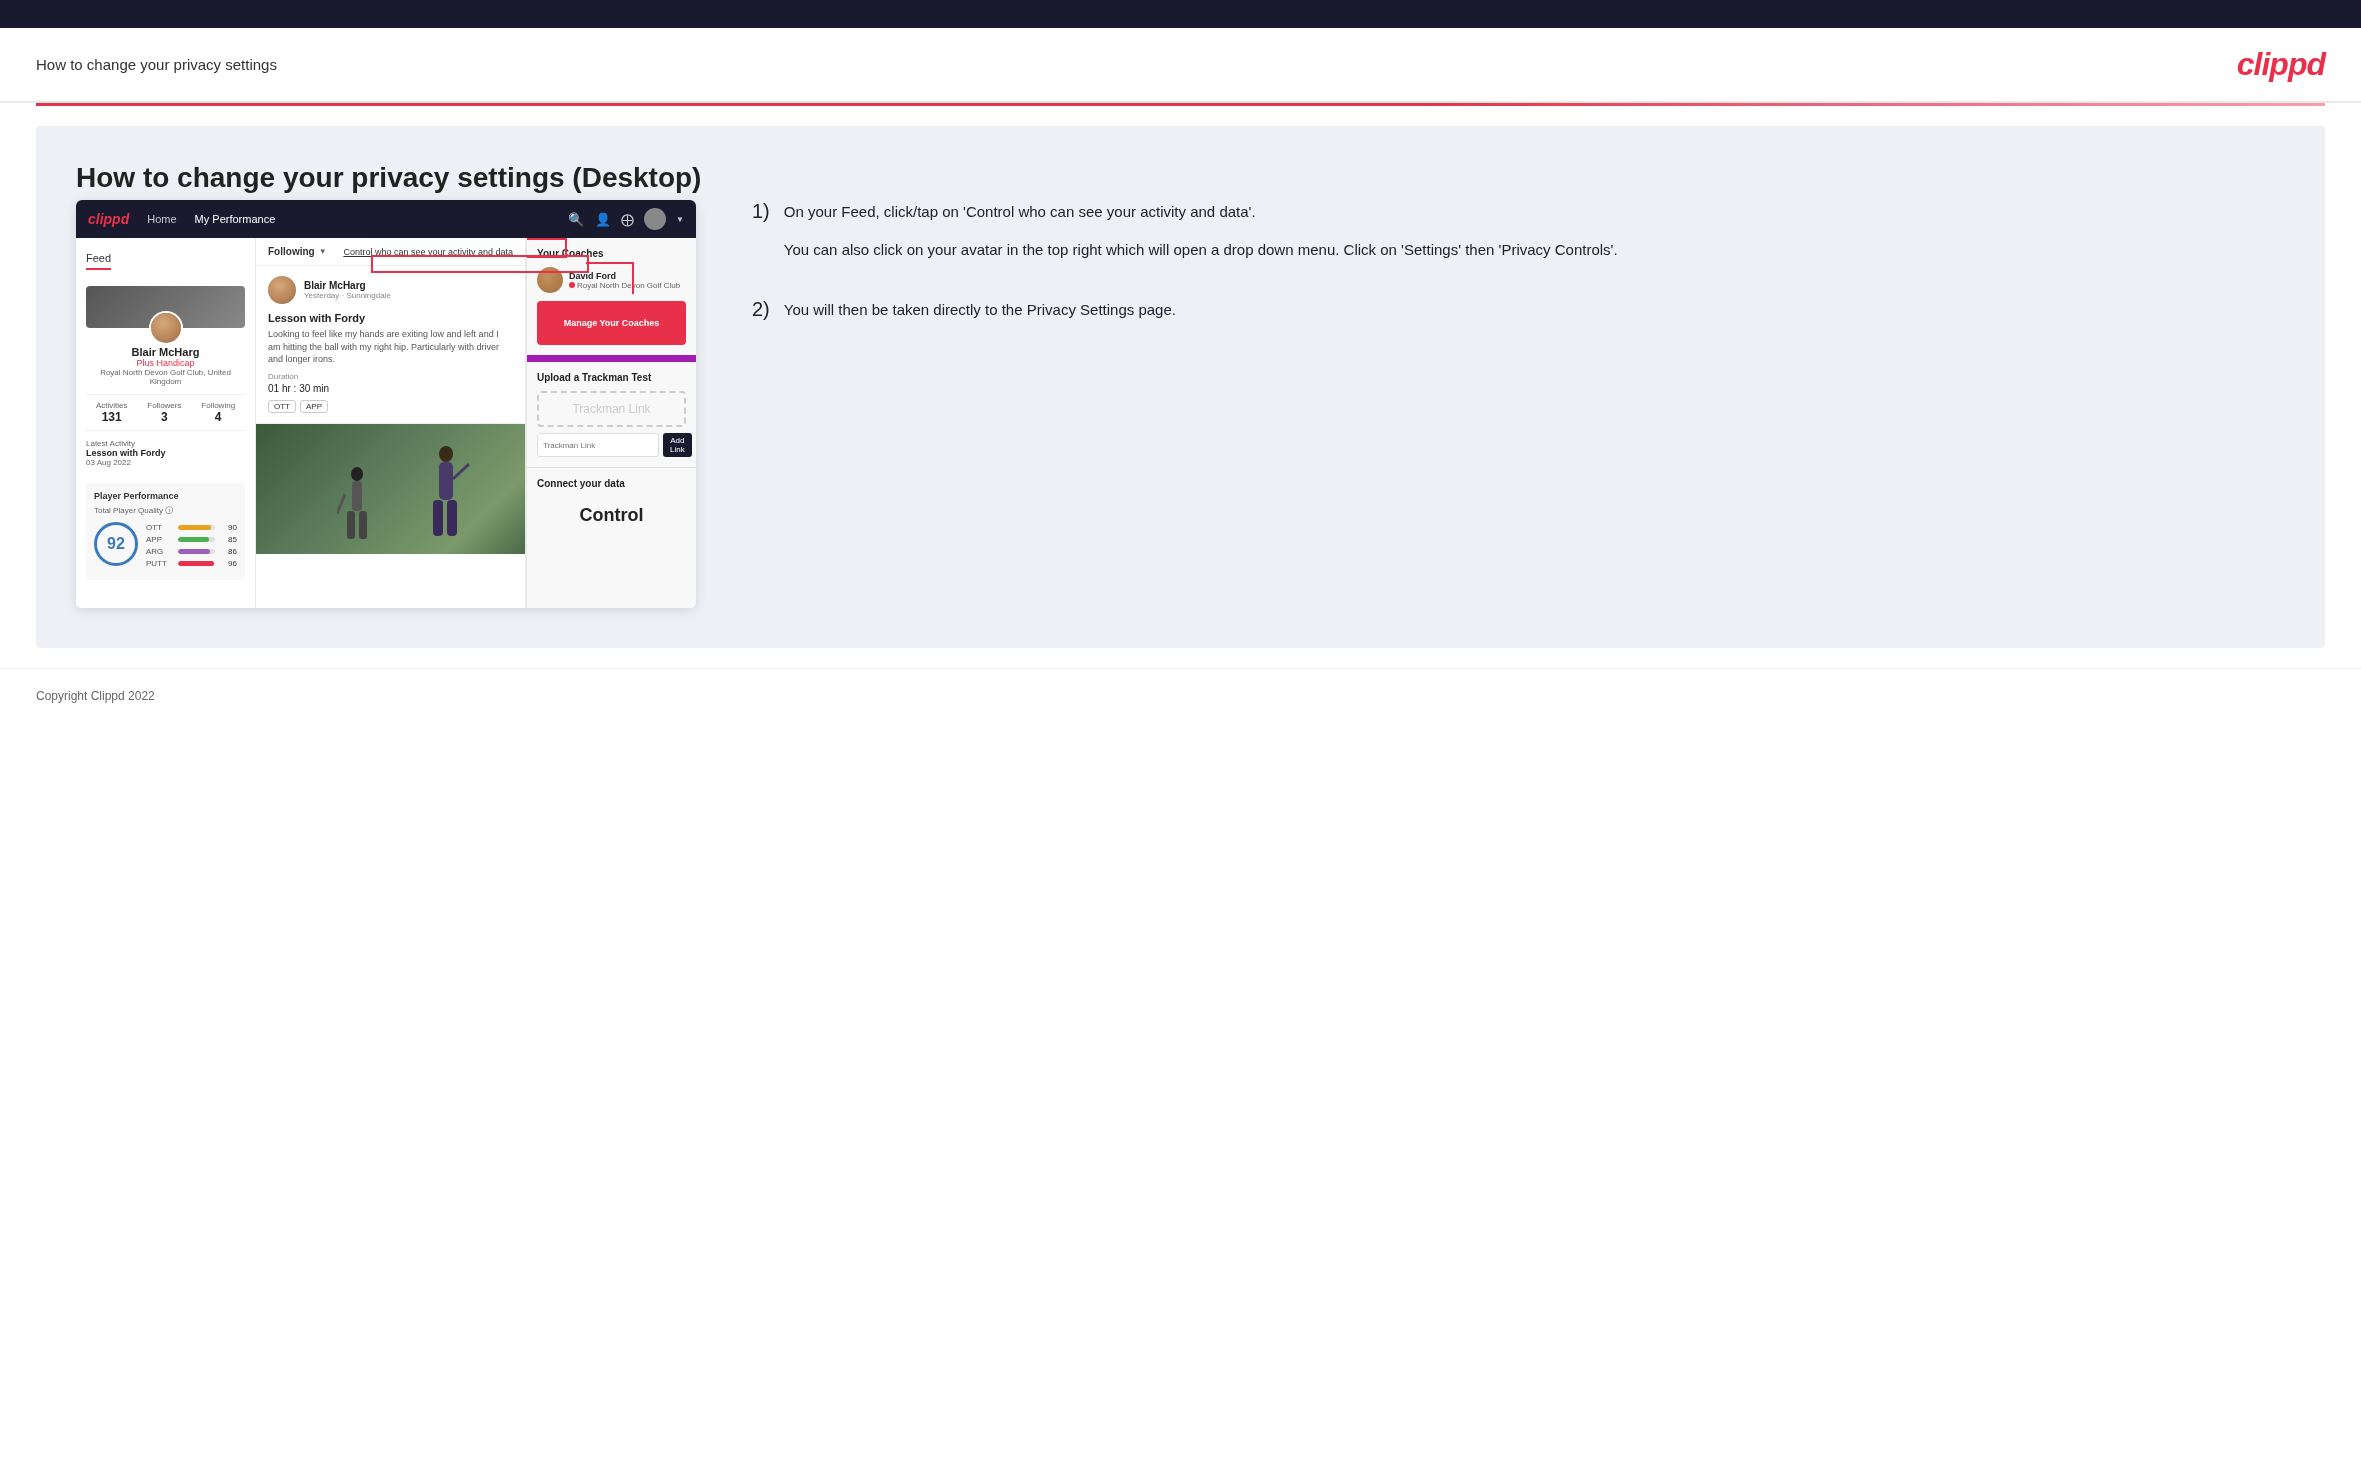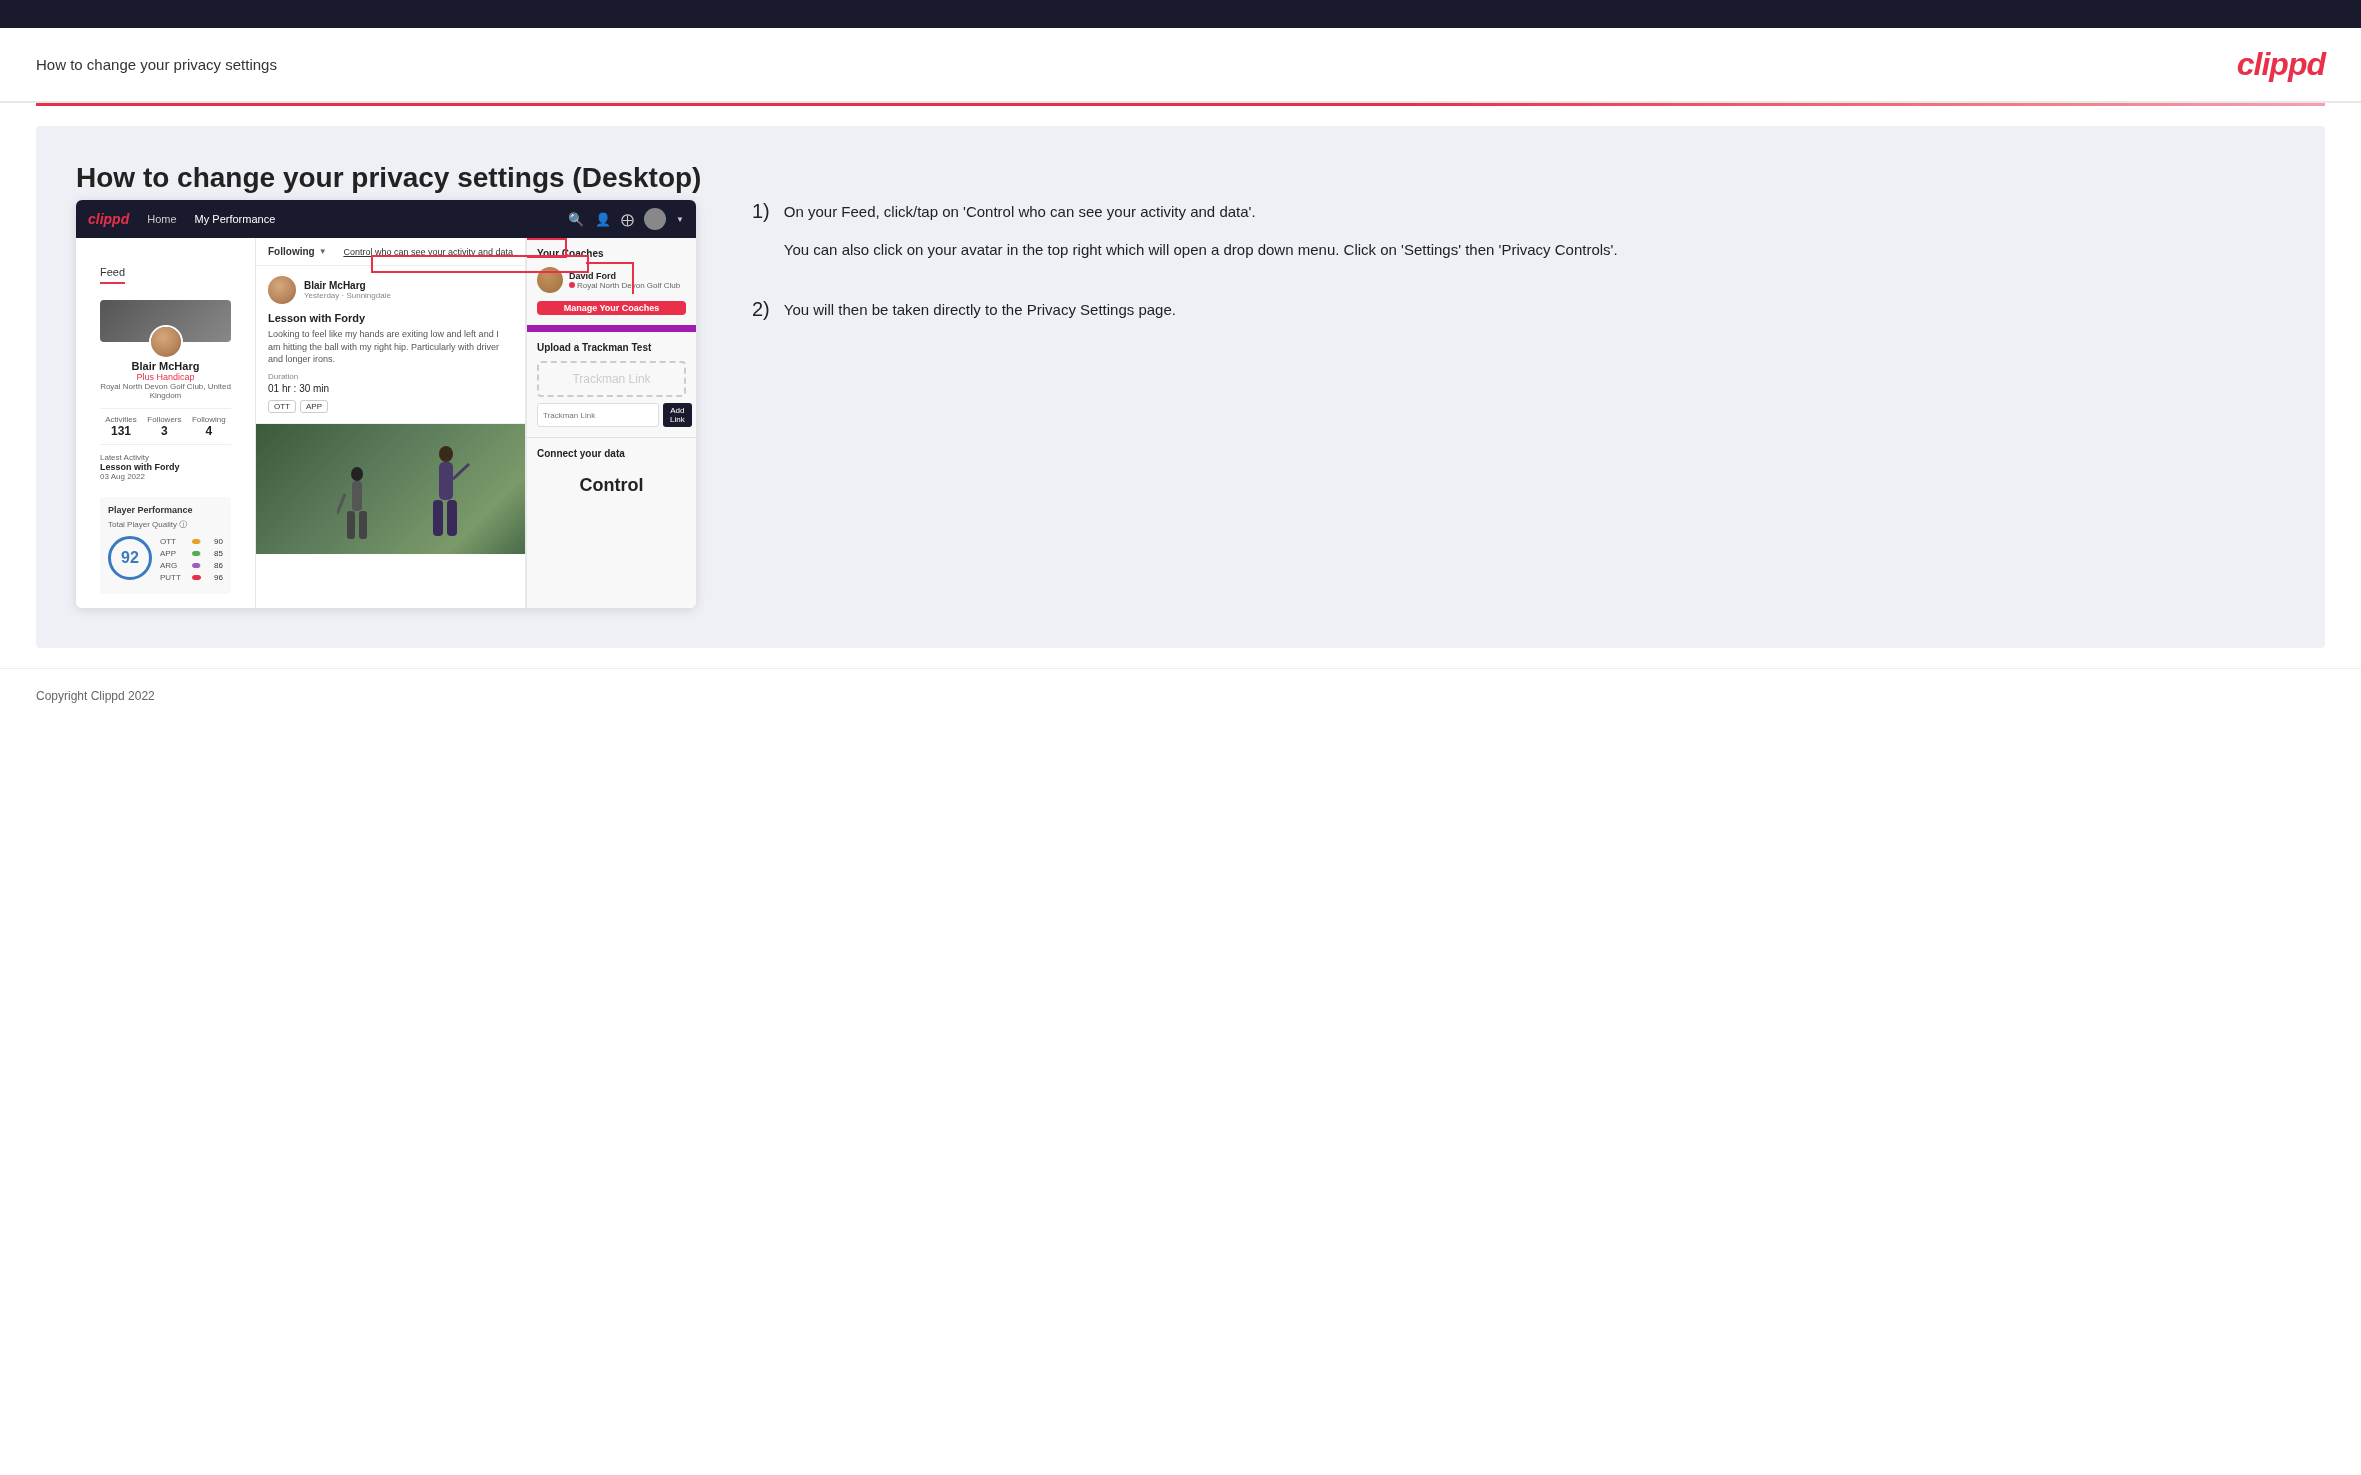--- a/index.html
+++ b/index.html
@@ -117,21 +117,21 @@
       display: flex;
       height: 370px;
     }
 
     
     .app-left {
       width: 180px;
       flex-shrink: 0;
       background: #fff;
       border-right: 1px solid #e8e8e8;
-      padding: 24px;
+      padding: 10px;
     }
     .app-feed-tab {
       font-size: 11px;
       color: #333;
       padding: 4px 0;
       border-bottom: 2px solid #e8304a;
       display: inline-block;
       margin-bottom: 8px;
     }
 
@@ -433,21 +433,21 @@
       height: 6px;
       background: #e8304a;
       border-radius: 50%;
       display: inline-block;
     }
     .manage-coaches-btn {
       background: #e8304a;
       color: #fff;
       border: none;
       border-radius: 4px;
-      padding: 2px 8px;
+      padding: 17px 8px;
       font-size: 9px;
       font-weight: 600;
       width: 100%;
       text-align: center;
       cursor: pointer;
     }
 
     .trackman-section {
       padding: 10px;
       border-bottom: 1px solid #e0e0e0;

